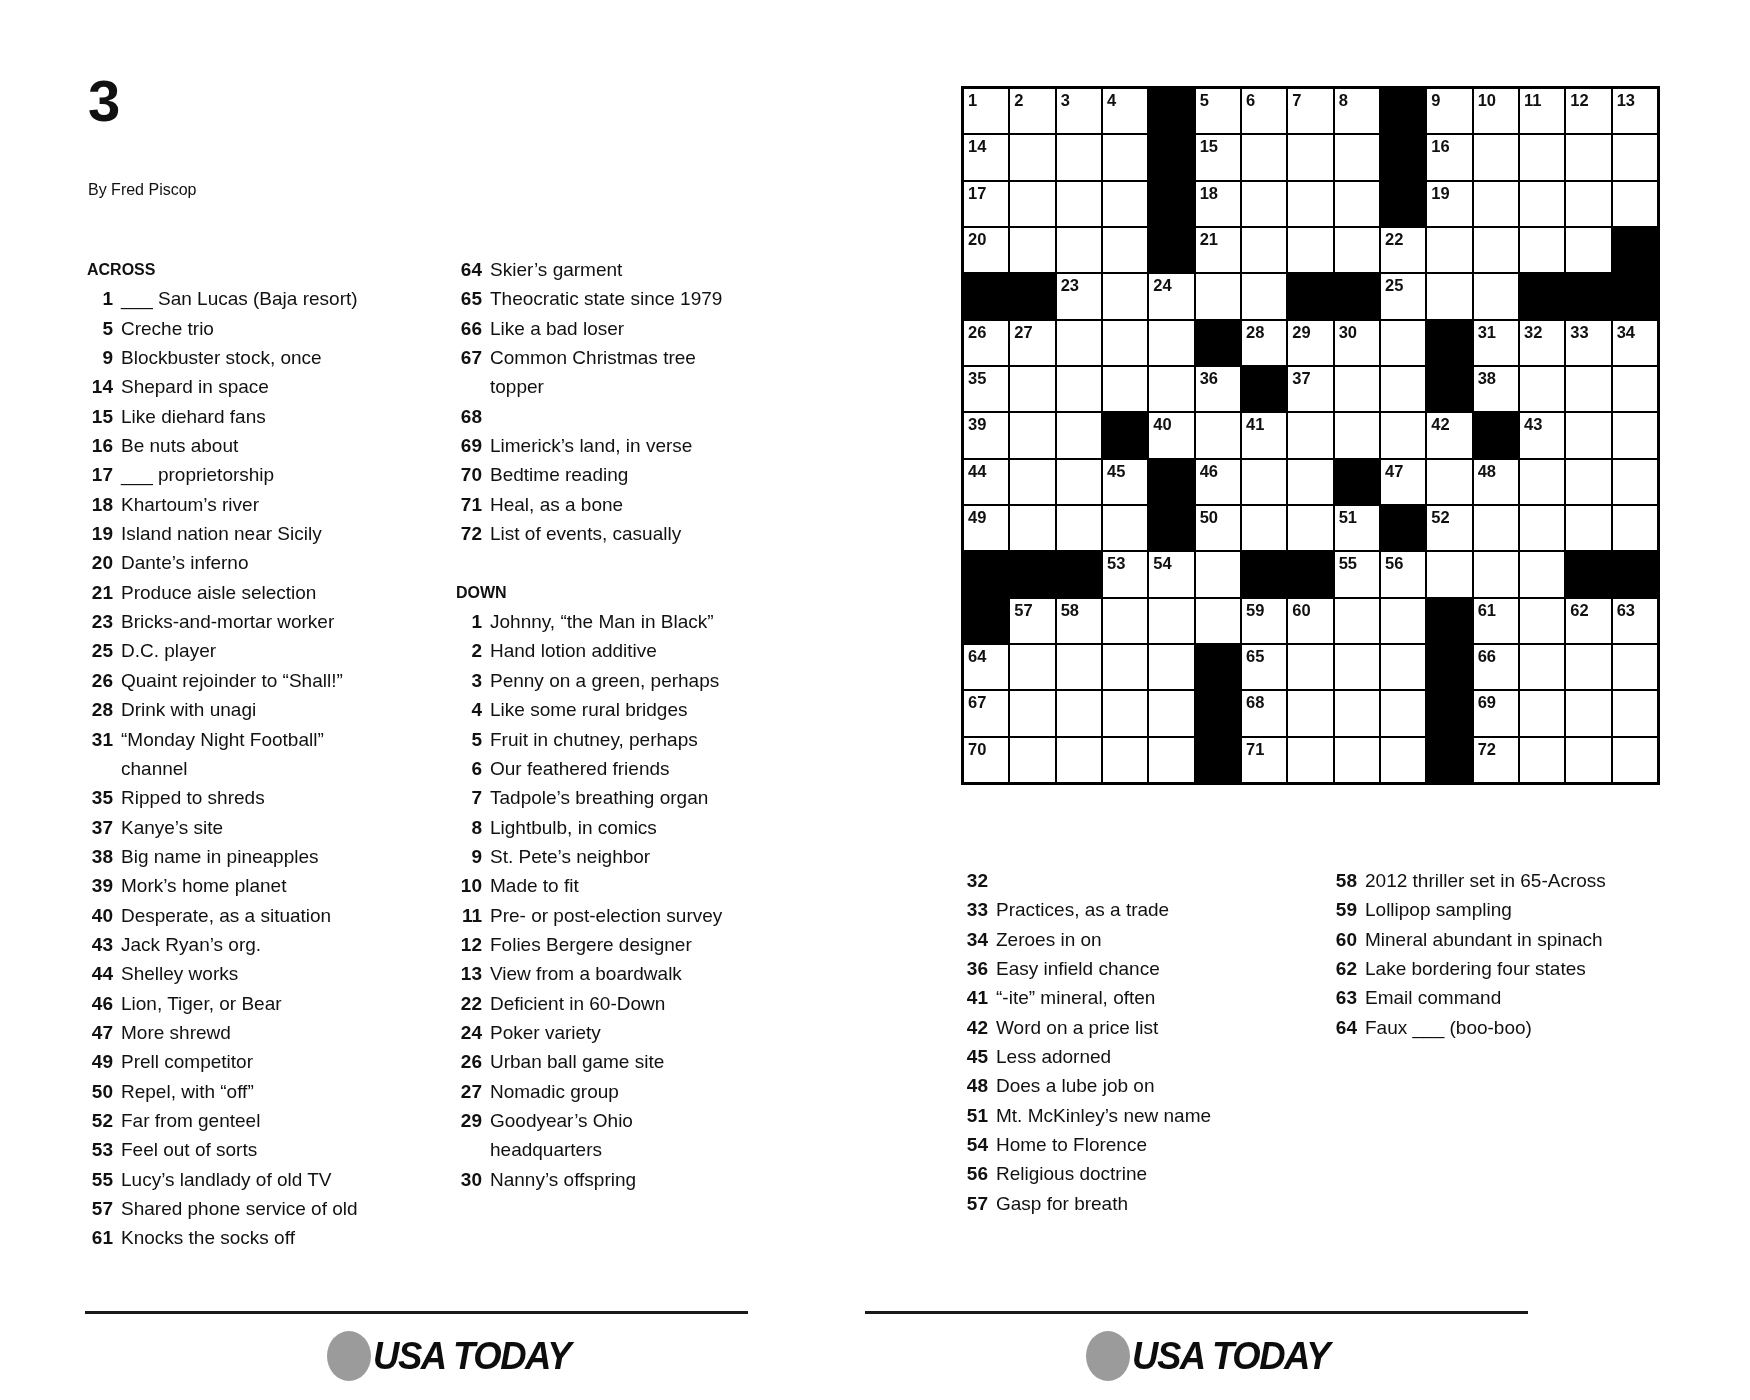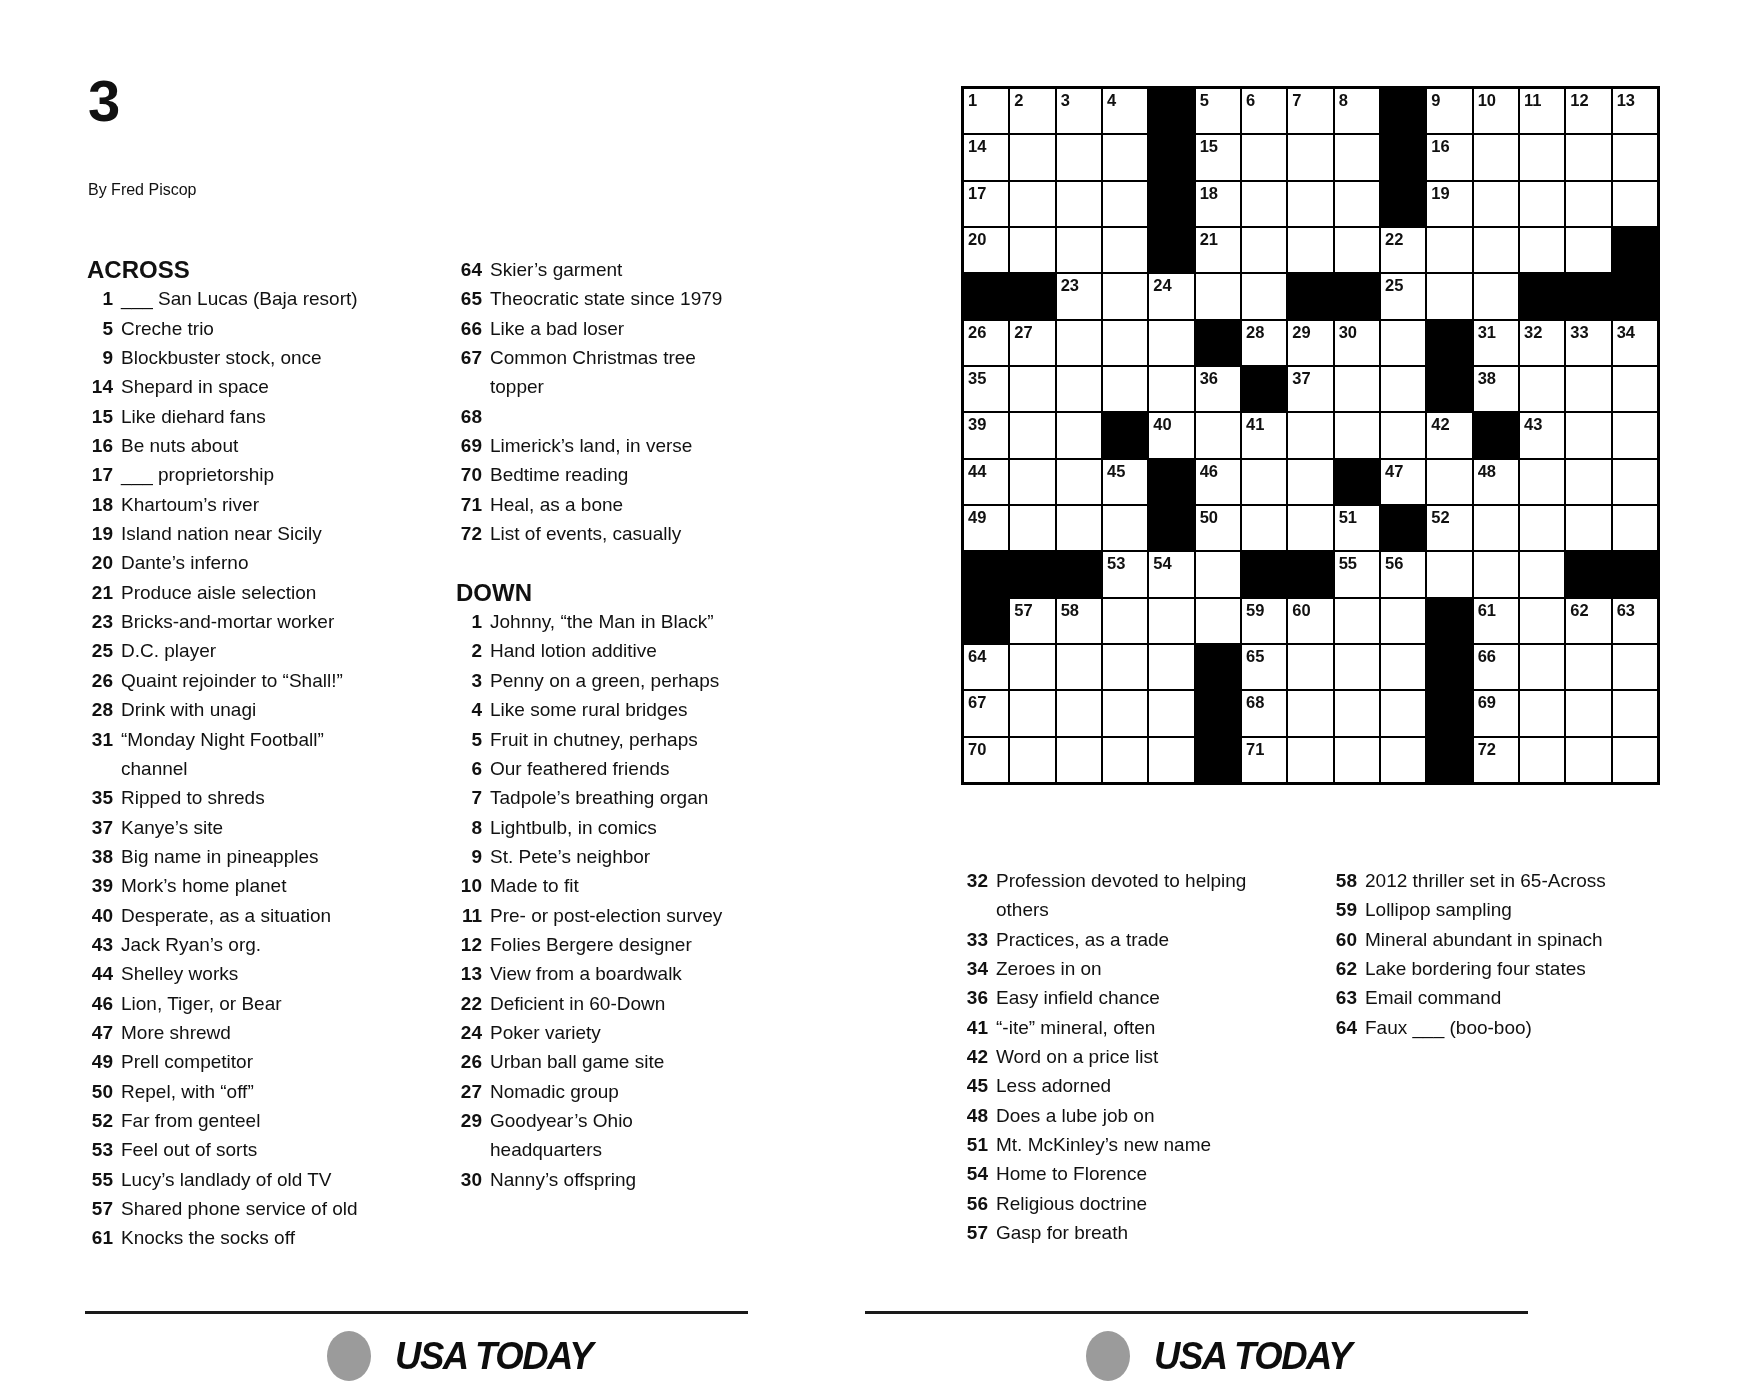--- a/index.html
+++ b/index.html
@@ -7,21 +7,21 @@
         font-family:"Liberation Sans",sans-serif;color:#111;}
   .abs{position:absolute;}
 
   
   #puzzle-number{left:88px;top:72px;font-size:58px;font-weight:bold;line-height:1;letter-spacing:0;}
   #puzzle-title{left:86px;top:133px;font-size:33px;font-weight:bold;letter-spacing:-0.5px;line-height:1;}
   #byline{left:88px;top:180px;font-size:16px;line-height:1.2;}
 
   
   .clue-col{position:absolute;line-height:29.35px;font-size:19px;}
-  .clue-head{font-weight:bold;font-size:24px;margin-left:6px;height:29.35px;}
+  .clue-head{font-weight:bold;font-size:16px;margin-left:6px;height:29.35px;}
   .clue{display:flex;}
   .clue .num{flex:0 0 32px;text-align:right;font-weight:bold;margin-right:8px;}
   .clue .txt{white-space:pre-line;}
   .spacer-line{height:29.35px;}
   #across-col{left:81px;top:255px;width:330px;}
   #mid-col{left:450px;top:255px;width:330px;}
   #bottom-left-col{left:956px;top:866px;width:380px;}
   #bottom-right-col{left:1325px;top:866px;width:390px;}
 
   
@@ -29,21 +29,21 @@
         border:3px solid #000;background:#000;display:grid;
         grid-template-columns:repeat(15,1fr);grid-template-rows:repeat(15,1fr);gap:2px;}
   .cell{background:#fff;position:relative;}
   .cell.black{background:#000;}
   .cell .cellnum{position:absolute;left:4px;top:3px;font-size:16.5px;font-weight:bold;line-height:1;}
 
   
   .rule{position:absolute;height:2.5px;background:#1a1a1a;top:1311px;}
   #rule-left{left:85px;width:663px;}
   #rule-right{left:865px;width:663px;}
-  .brand-logo{position:absolute;top:1330px;display:flex;align-items:center;gap:24px;height:52px;}
+  .brand-logo{position:absolute;top:1330px;display:flex;align-items:center;gap:2px;height:52px;}
   #logo-left{left:327px;}
   #logo-right{left:1086px;}
   .brand-circle{width:44px;height:50px;border-radius:50%;background:#9b9b9b;}
   .brand-text{font-size:38px;font-weight:bold;font-style:italic;letter-spacing:-1.5px;
               transform:scaleX(0.96);transform-origin:left center;color:#0d0d0d;}
 </style>
 </head>
 <body>
 
 <div id="page">
@@ -677,22 +677,20 @@
       </div>
       <div class="cell"></div>
       <div class="cell"></div>
       <div class="cell"></div>
     </div>
 
   <div class="clue-col" id="bottom-left-col">
     <div>
         <div class="clue">
           <span class="num">32</span>
-          <span class="txt">Profession devoted to helping
-others</span>
         </div>
         <div class="clue">
           <span class="num">33</span>
           <span class="txt">Practices, as a trade</span>
         </div>
         <div class="clue">
           <span class="num">34</span>
           <span class="txt">Zeroes in on</span>
         </div>
         <div class="clue">

